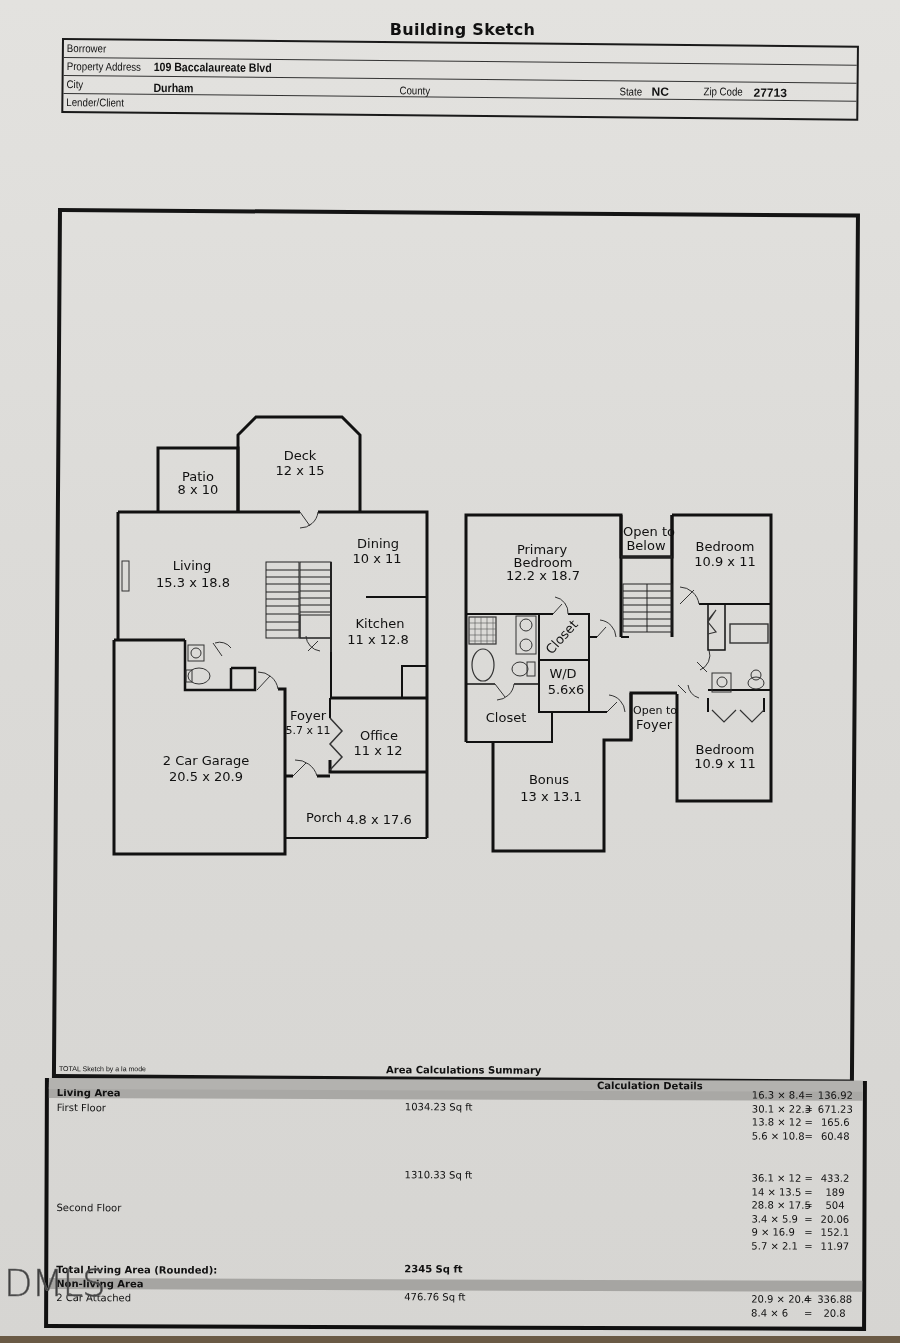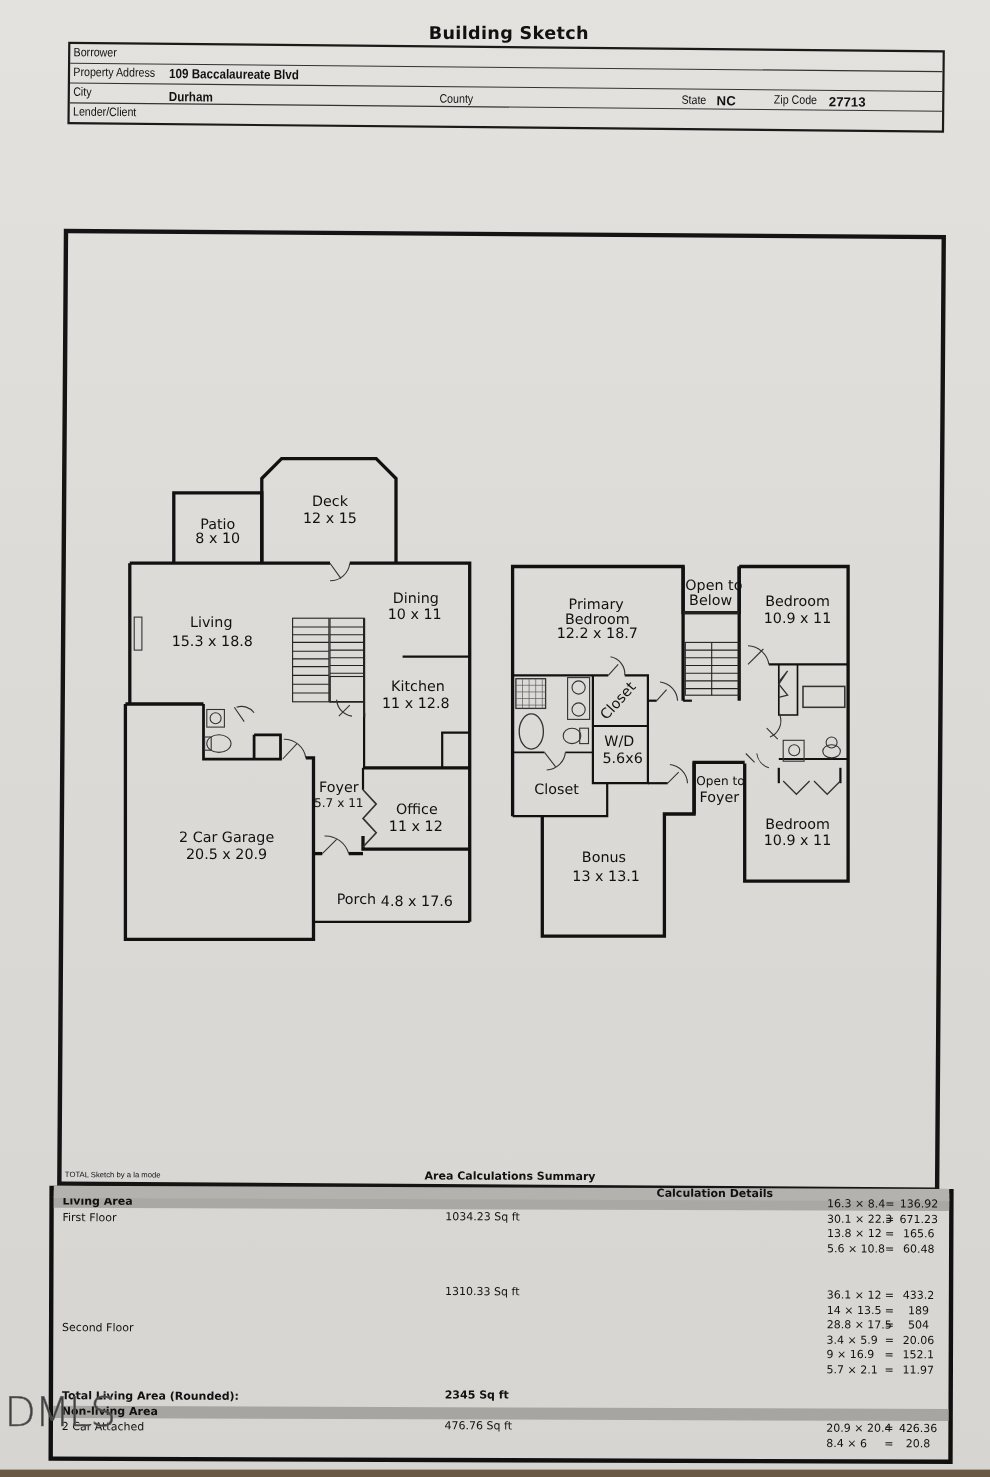--- a/index.html
+++ b/index.html
@@ -395,21 +395,21 @@
     <div class="band" style="top:196px; background:#a6a5a2;">
       <span class="band-label">Non-living Area</span>
     </div>
 
     <span class="row-label" style="top:210px;">2 Car Attached</span>
     <span class="row-val" style="top:208px;">476.76 Sq ft</span>
     <div class="calc" style="top:208px;">
       <div class="calc-line">
           <span class="expr">20.9 × 20.4</span>
           <span class="eq">=</span>
-          <span class="res">426.36</span>
+          <span class="res">336.88</span>
         </div>
       <div class="calc-line">
           <span class="expr">8.4 × 6</span>
           <span class="eq">=</span>
           <span class="res">20.8</span>
         </div>
     </div>
   </div>
 </div>
 

